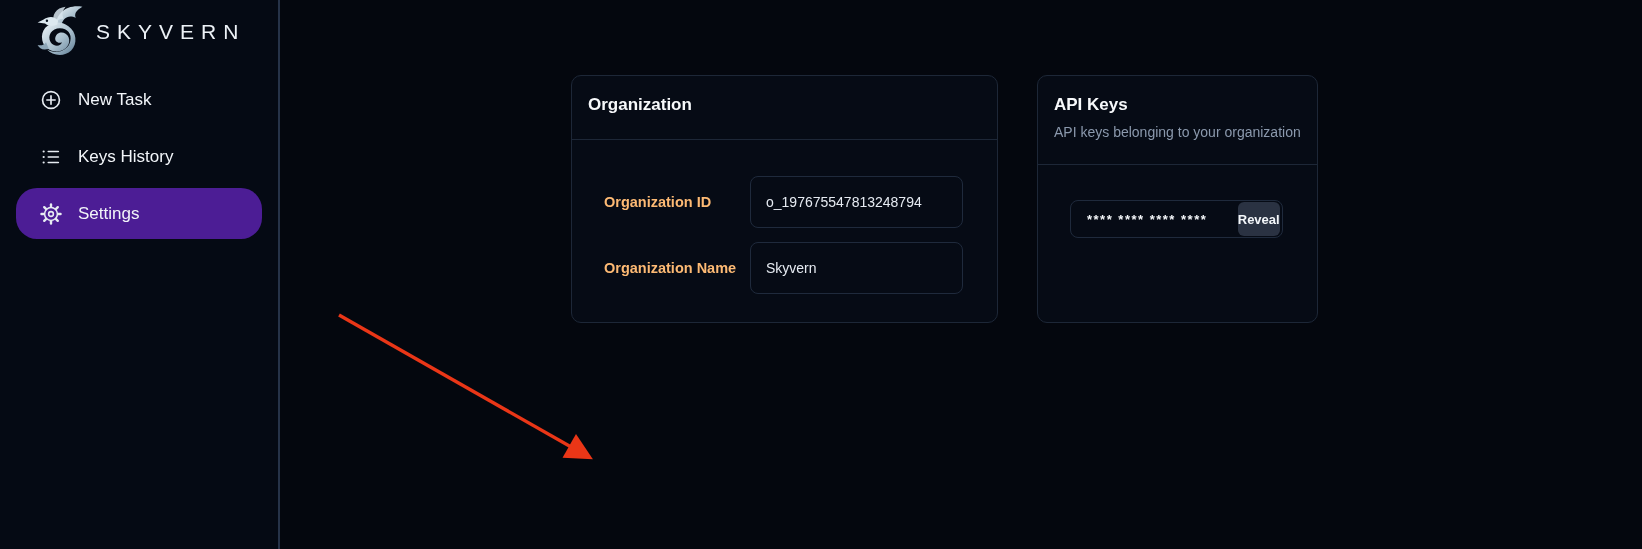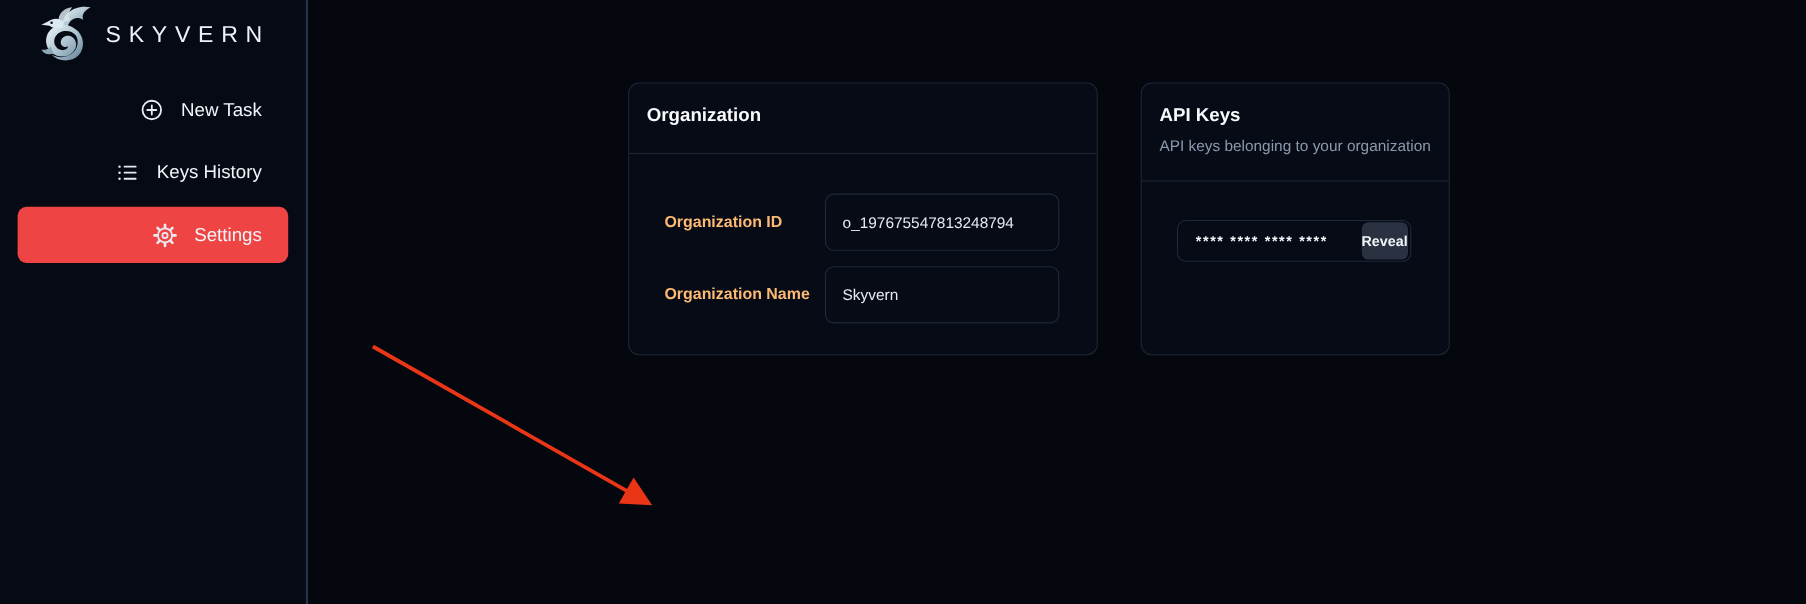--- a/index.html
+++ b/index.html
@@ -30,23 +30,22 @@
     color:#edf2f7; white-space:nowrap;
   }
   .nav { margin-top:14px; padding:0 16px; }
   .nav-item {
     height:51px; margin-bottom:6px;
     display:flex; align-items:center; gap:16px;
     padding:0 24px; border-radius:8px;
     cursor:pointer;
     font-size:17px; font-weight:500; color:#f2f5f9;
     white-space:nowrap;
-    justify-content:flex-end;
-  }
-  .nav-item.active { background:#ef4444; }
+  }
+  .nav-item.active { background:#4c1d95;border-radius:21px; }
   .nav-icon { width:22px; height:22px; flex-shrink:0; display:block; }
   .nav-icon svg { display:block; width:22px; height:22px; stroke:#e7ecf2; }
 
   
   .main { flex:1; position:relative; }
   .cards {
     position:absolute; left:291px; top:75px; width:1021px;
     display:flex; flex-direction:row; gap:39px;
   }
   .card {

